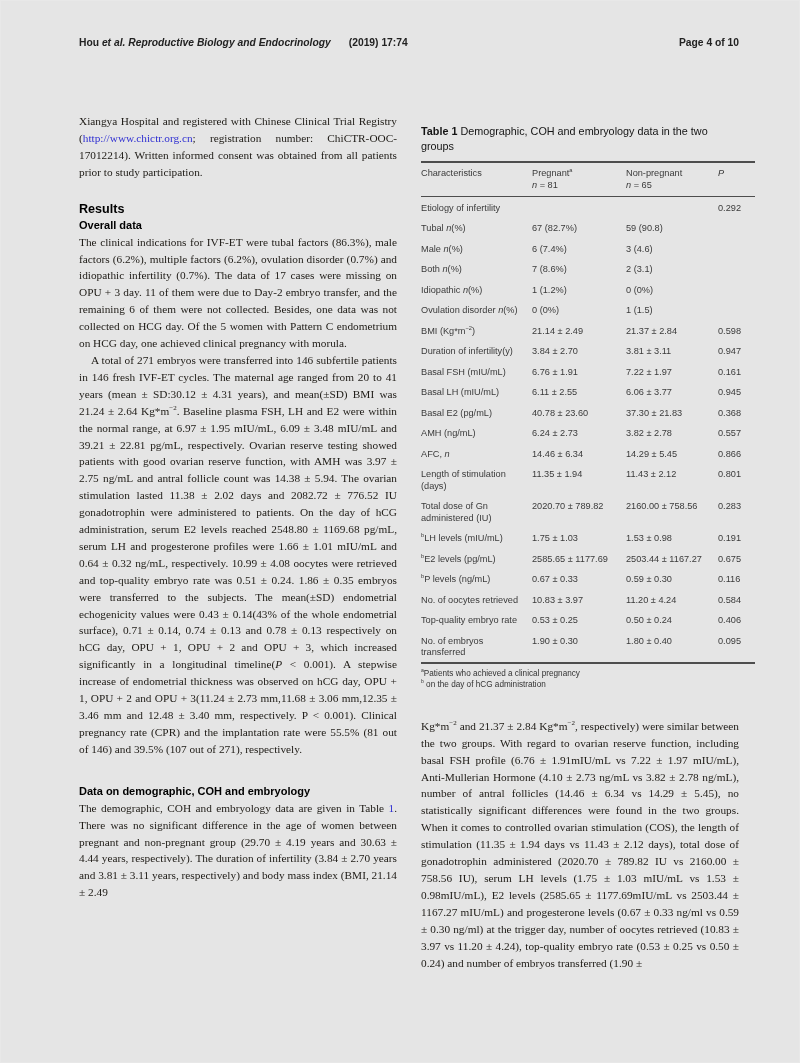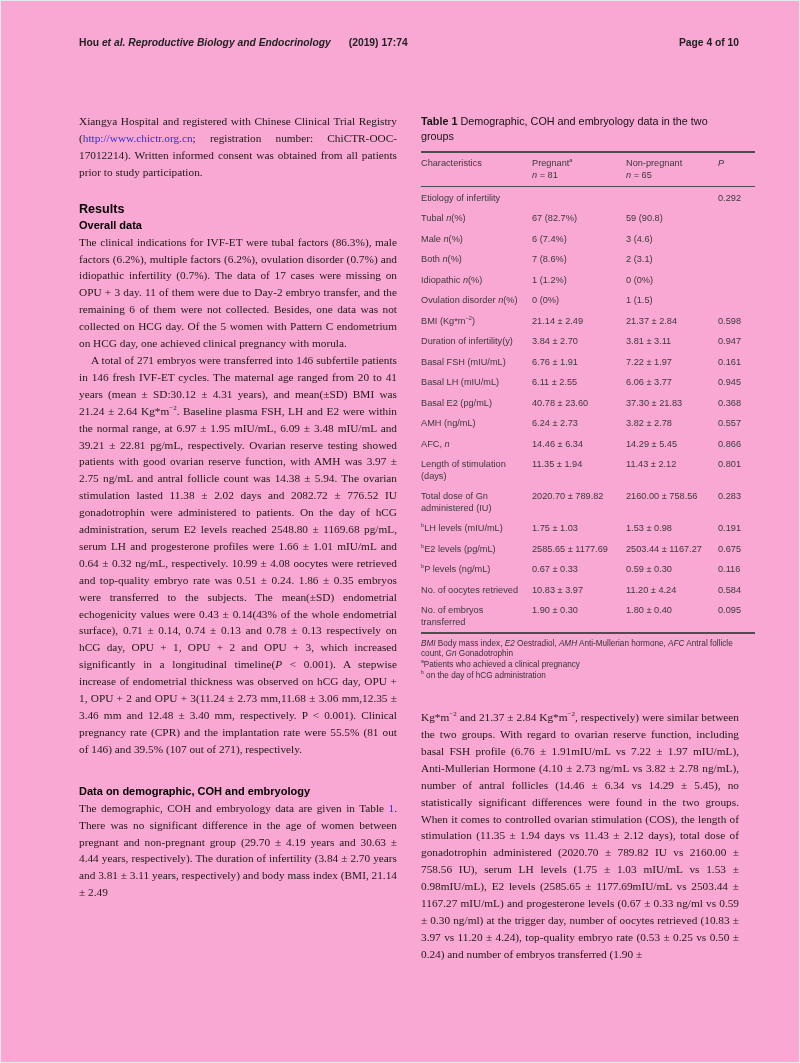--- a/index.html
+++ b/index.html
@@ -1,17 +1,17 @@
 <!DOCTYPE html>
 <html><head>
 <meta charset="utf-8">
 <style>
   html,body{margin:0;padding:0;background:#fff;}
   .page{
-    position:relative;width:800px;height:1063px;background:#f9a8d4;
+    position:relative;width:800px;height:1063px;background:#e5e5e5;
     box-sizing:border-box;border:1px solid #e8e8e8;overflow:hidden;
     color:#1d1a15;
   }
   .pg-header{
     position:absolute;top:36px;left:78px;width:660px;
     display:flex;justify-content:space-between;align-items:baseline;
     font-family:"Liberation Sans",sans-serif;font-size:10.3px;font-weight:700;color:#222;
   }
   .pg-header .cite{margin-left:18px;font-weight:700;}
   .col{
@@ -31,21 +31,21 @@
     font-family:"Liberation Sans",sans-serif;font-size:11px;font-weight:700;
     margin:0 0 2px 0;color:#000;text-align:left;line-height:13px;
   }
   h3.spaced{margin-top:27px;}
   .link{color:#3030d2;}
   sup{font-size:0.62em;vertical-align:super;line-height:0;}
   
   .tablewrap{text-align:left;}
   .caption{
     font-family:"Liberation Sans",sans-serif;font-size:10.8px;line-height:14.5px;
-    color:#141414;margin:1px 0 8px 0;text-align:left;
+    color:#141414;margin:11px 0 8px 0;text-align:left;
   }
   table.tbl{
     width:100%;border-collapse:collapse;table-layout:fixed;
     font-family:"Liberation Sans",sans-serif;font-size:9.2px;line-height:11.5px;
     color:#3a3a3a;border-bottom:2px solid #4d4d4d;
   }
   table.tbl th{
     font-weight:400;text-align:left;vertical-align:top;
     padding:5px 4px 5px 0;
     border-top:2px solid #4d4d4d;border-bottom:1px solid #4d4d4d;color:#3a3a3a;
@@ -202,29 +202,34 @@
               <td class="c2">0.59 ± 0.30</td>
               <td class="c3">0.116</td>
             </tr>
             <tr>
               <td class="c0">No. of oocytes retrieved</td>
               <td class="c1">10.83 ± 3.97</td>
               <td class="c2">11.20 ± 4.24</td>
               <td class="c3">0.584</td>
             </tr>
             <tr>
+              <td class="c0">Top-quality embryo rate</td>
+              <td class="c1">0.53 ± 0.25</td>
+              <td class="c2">0.50 ± 0.24</td>
+              <td class="c3">0.406</td>
+            </tr>
+            <tr>
               <td class="c0">No. of embryos transferred</td>
               <td class="c1">1.90 ± 0.30</td>
               <td class="c2">1.80 ± 0.40</td>
               <td class="c3">0.095</td>
             </tr>
           </tbody>
       </table>
       <div class="footnotes">
-          <div class="fn"><i>BMI</i> Body mass index, <i>E2</i> Oestradiol, <i>AMH</i> Anti-Mullerian hormone, <i>AFC</i> Antral follicle count, <i>Gn</i> Gonadotrophin</div>
           <div class="fn"><sup>a</sup>Patients who achieved a clinical pregnancy</div>
           <div class="fn"><sup>b</sup> on the day of hCG administration</div>
         </div>
     </div>
     <p class="body-p cont">Kg*m<sup>−2</sup> and 21.37 ± 2.84 Kg*m<sup>−2</sup>, respectively) were similar between the two groups. With regard to ovarian reserve function, including basal FSH profile (6.76 ± 1.91mIU/mL vs 7.22 ± 1.97 mIU/mL), Anti-Mullerian Hormone (4.10 ± 2.73 ng/mL vs 3.82 ± 2.78 ng/mL), number of antral follicles (14.46 ± 6.34 vs 14.29 ± 5.45), no statistically significant differences were found in the two groups. When it comes to controlled ovarian stimulation (COS), the length of stimulation (11.35 ± 1.94 days vs 11.43 ± 2.12 days), total dose of gonadotrophin administered (2020.70 ± 789.82 IU vs 2160.00 ± 758.56 IU), serum LH levels (1.75 ± 1.03 mIU/mL vs 1.53 ± 0.98mIU/mL), E2 levels (2585.65 ± 1177.69mIU/mL vs 2503.44 ± 1167.27 mIU/mL) and progesterone levels (0.67 ± 0.33 ng/ml vs 0.59 ± 0.30 ng/ml) at the trigger day, number of oocytes retrieved (10.83 ± 3.97 vs 11.20 ± 4.24), top-quality embryo rate (0.53 ± 0.25 vs 0.50 ± 0.24) and number of embryos transferred (1.90 ±</p>
   </div>
 
 </div>
 
 </body></html>

